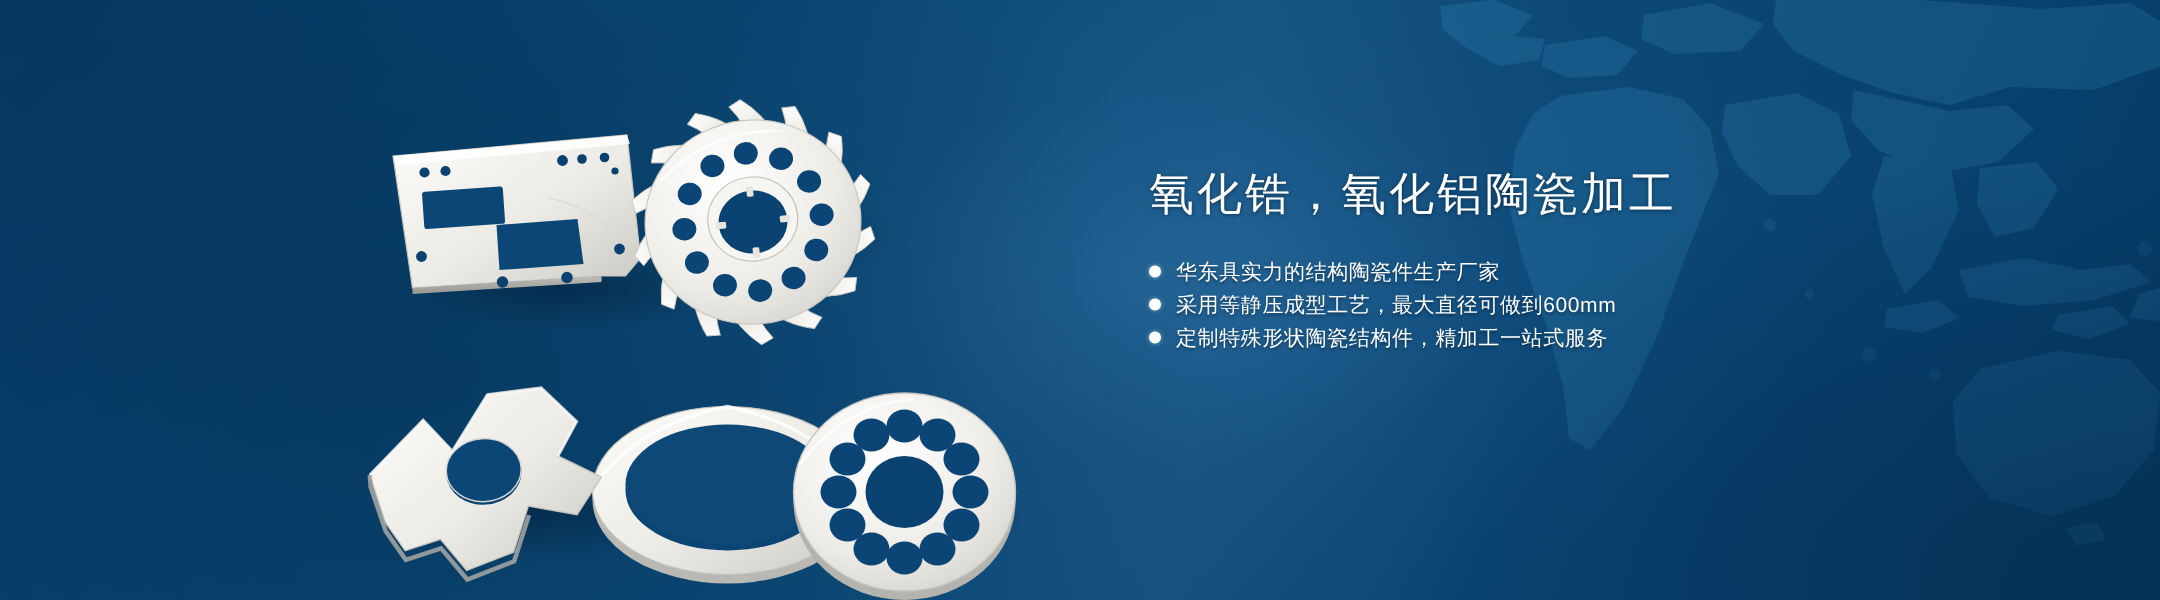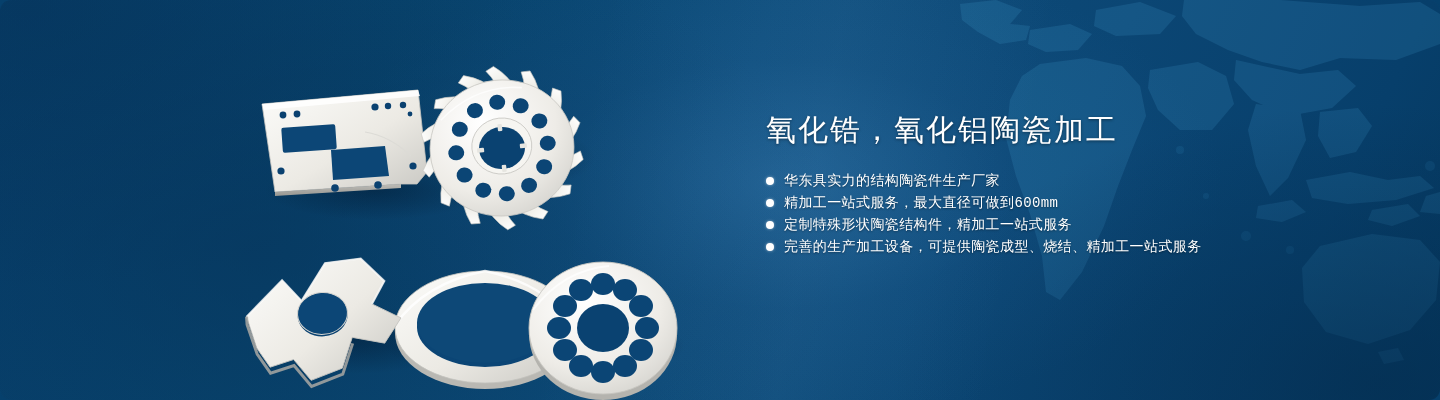--- a/index.html
+++ b/index.html
@@ -1,21 +1,20 @@
 <!DOCTYPE html>
 <html><head>
 <meta charset="utf-8">
 <style>
   html,body{margin:0;padding:0;background:#06406c;}
   *{box-sizing:border-box;}
   #banner{
     position:relative;width:1440px;height:400px;overflow:hidden;
     font-family:"Liberation Sans","DejaVu Sans",sans-serif;
     background:#0a4371;
-    border-radius:11px;
   }
   
   .bg-base{
     position:absolute;inset:0;
     background:
       linear-gradient(115deg,#073f6c 0%,#08456f 25%,#0d4c7a 48%,#0b4674 70%,#073f6b 88%,#05385f 100%);
   }
   .bg-vignette{
     position:absolute;inset:0;
     background:
@@ -51,21 +50,21 @@
   .bullet{
     display:flex;align-items:center;height:22px;margin-bottom:0px;
   }
   .dot{
     width:8px;height:8px;border-radius:50%;background:#ffffff;
     flex:0 0 auto;margin-right:10px;
     box-shadow:0 0 3px rgba(255,255,255,.5);
   }
   .btxt{
     color:#ffffff;font-size:14px;line-height:22px;letter-spacing:.4px;
-    white-space:nowrap;text-shadow:0 1px 2px rgba(0,0,0,.4);font-family:Liberation Mono, monospace;
+    white-space:nowrap;text-shadow:0 1px 2px rgba(0,0,0,.4);
   }
 </style>
 </head>
 <body>
 
 <div id="banner">
 
   <div class="bg-base"></div>
   <div class="bg-vignette"></div>
 
@@ -267,26 +266,22 @@
   <div class="copy">
     <div class="headline">氧化锆，氧化铝陶瓷加工</div>
 
     <ul class="bullets">
       <li class="bullet">
         <span class="dot"></span>
         <span class="btxt">华东具实力的结构陶瓷件生产厂家</span>
       </li>
       <li class="bullet">
         <span class="dot"></span>
-        <span class="btxt">精加工一站式服务，最大直径可做到600mm</span>
+        <span class="btxt">采用等静压成型工艺，最大直径可做到600mm</span>
       </li>
       <li class="bullet">
         <span class="dot"></span>
         <span class="btxt">定制特殊形状陶瓷结构件，精加工一站式服务</span>
       </li>
-      <li class="bullet">
-        <span class="dot"></span>
-        <span class="btxt">完善的生产加工设备，可提供陶瓷成型、烧结、精加工一站式服务</span>
-      </li>
     </ul>
   </div>
 
 </div>
 
 </body></html>

